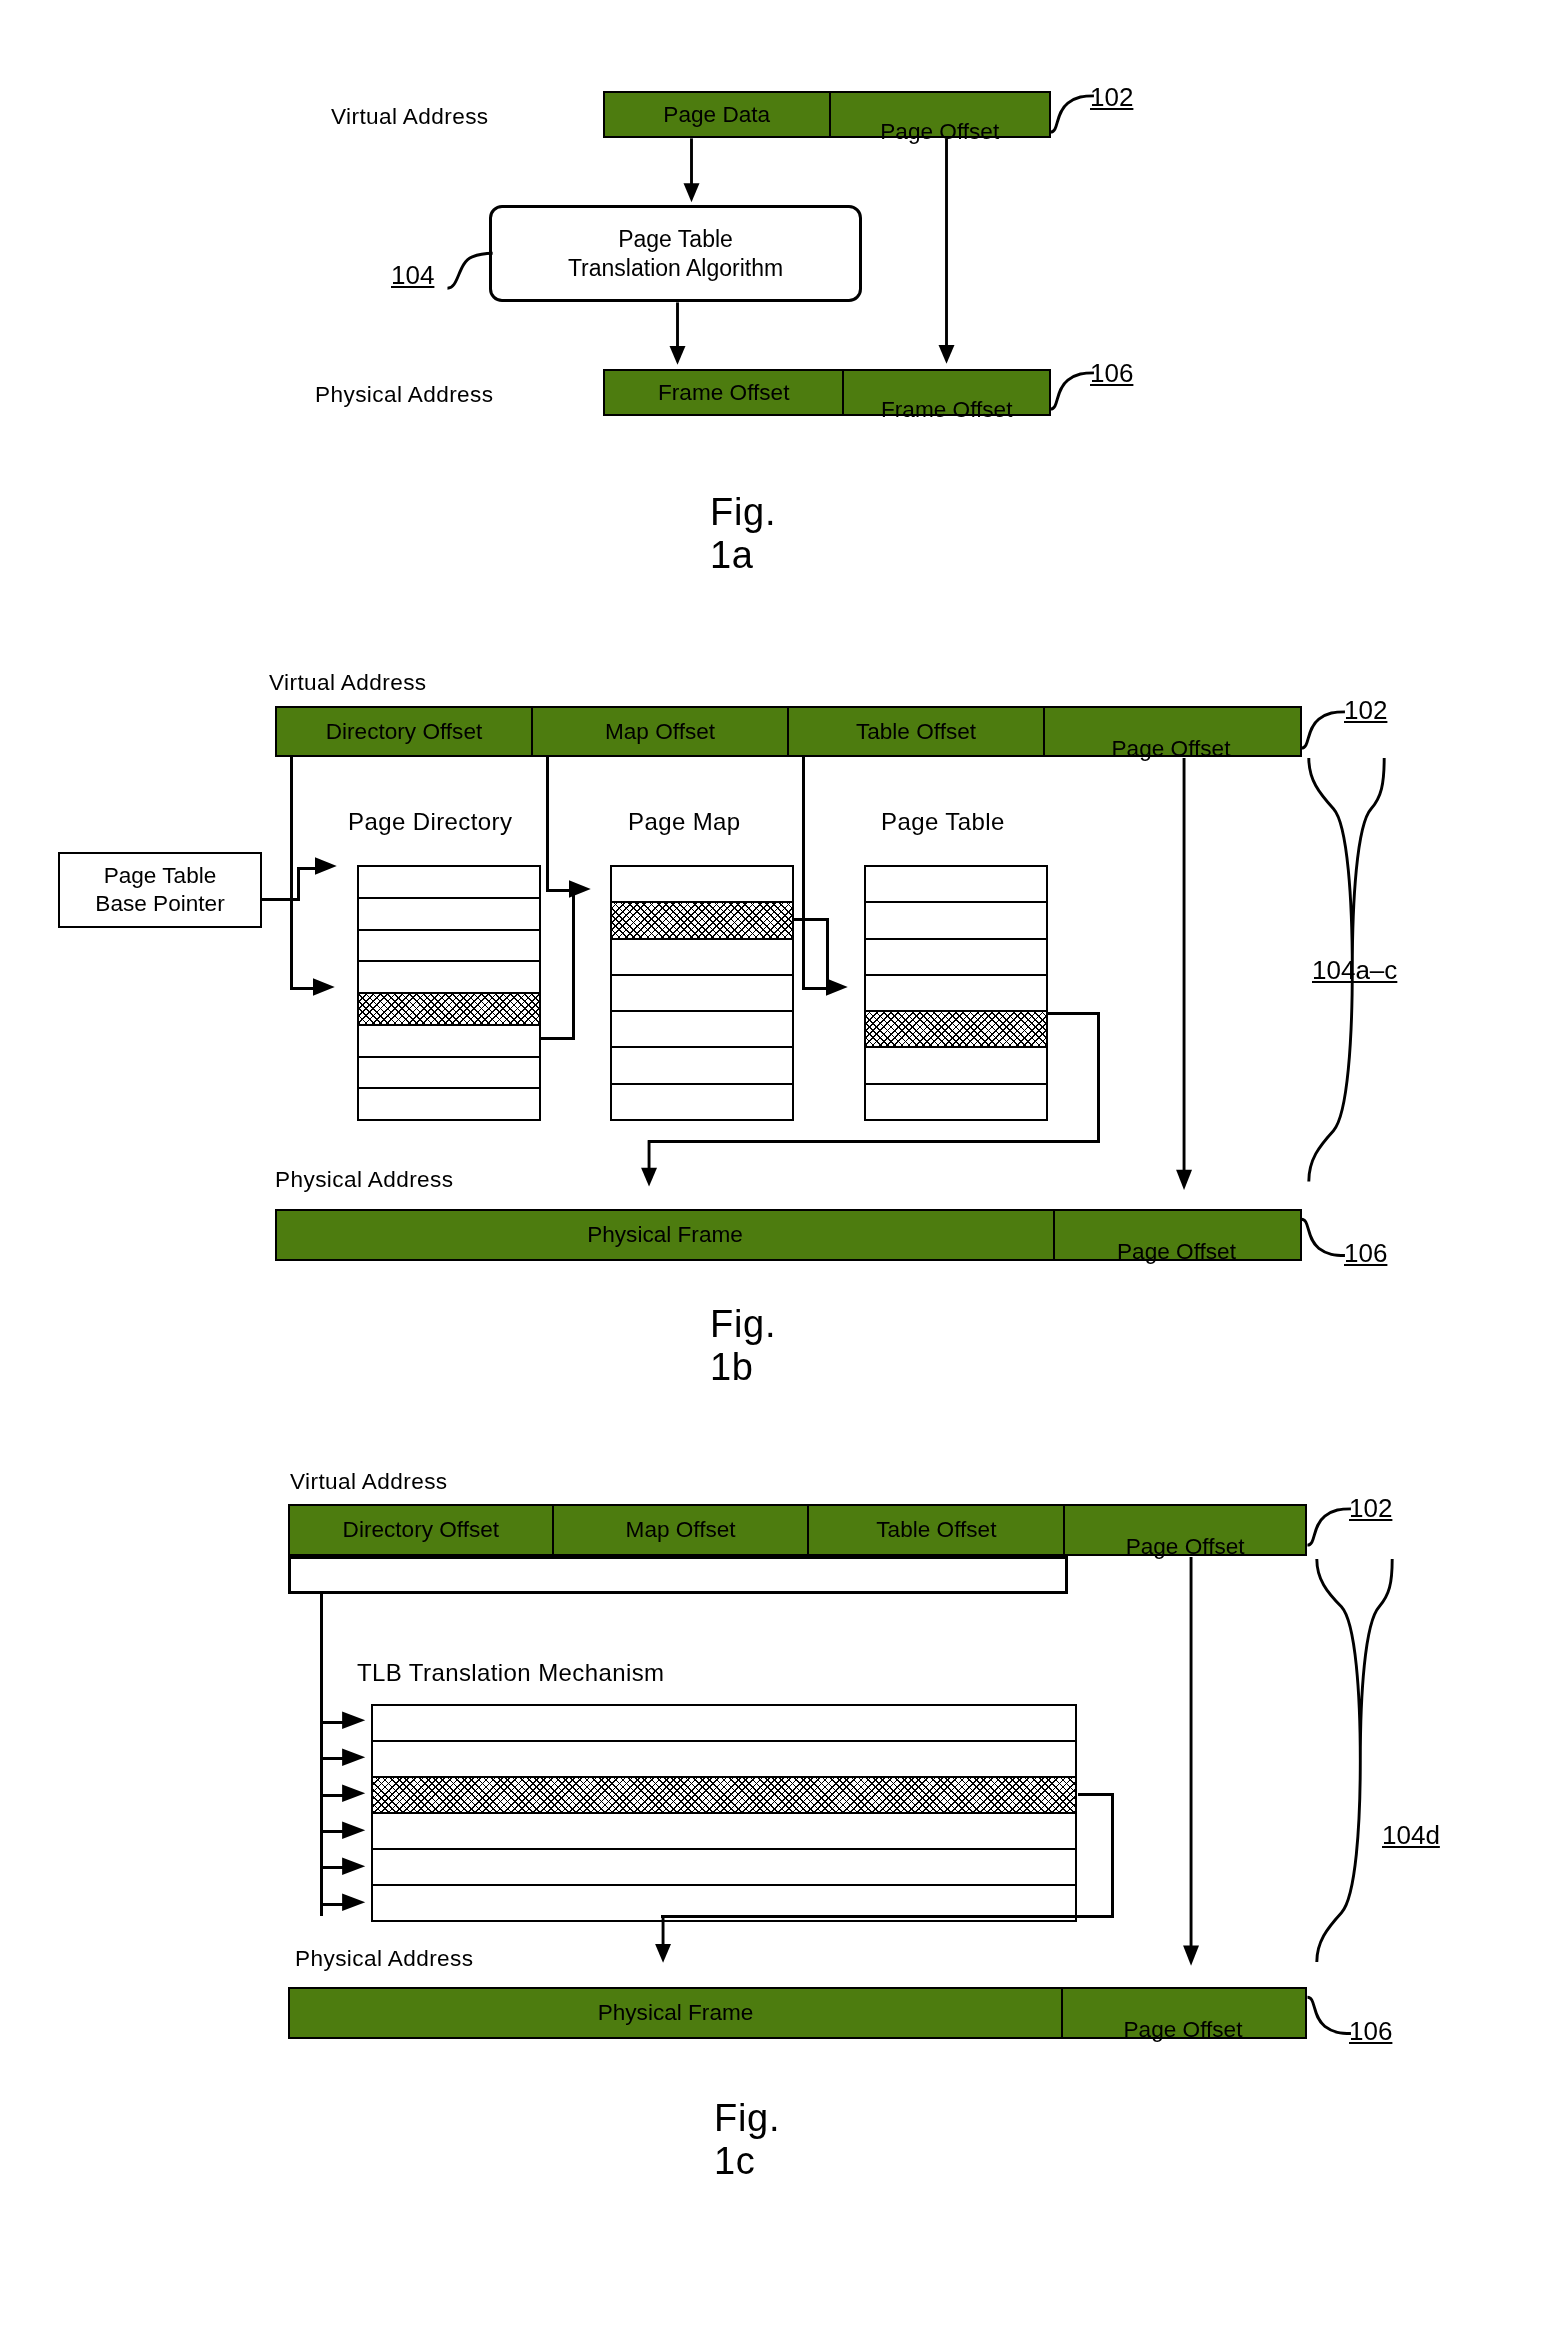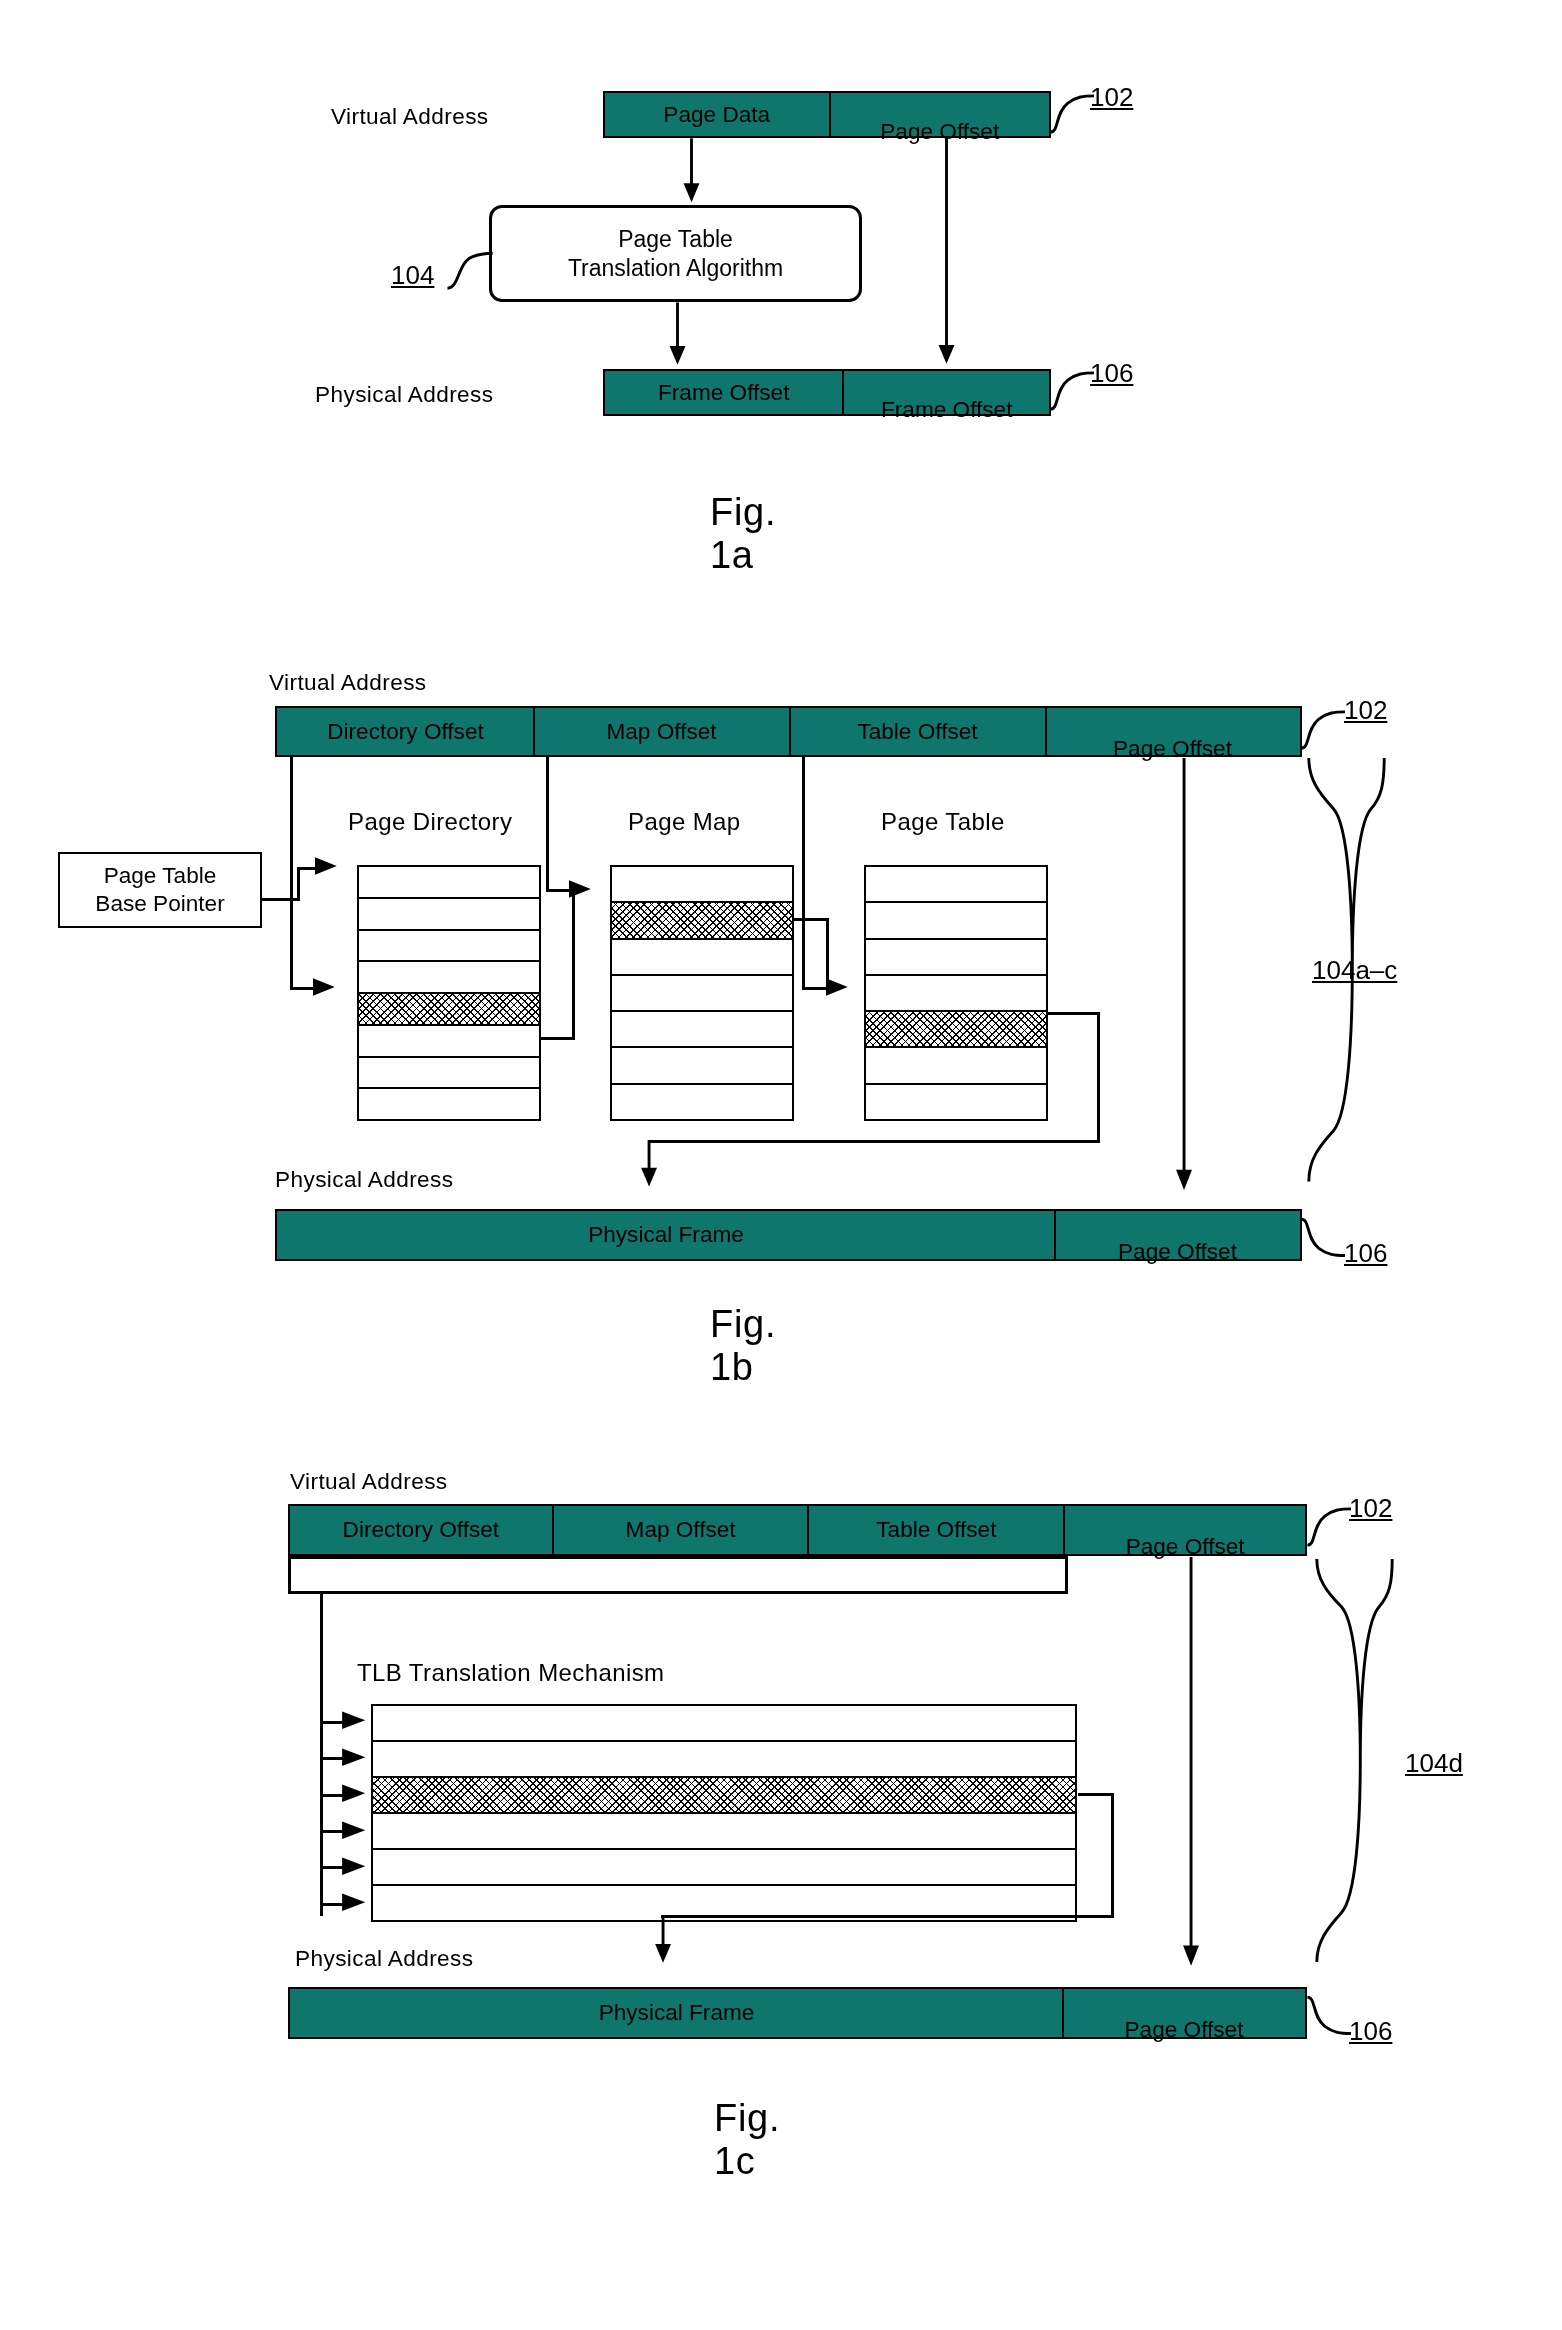--- a/index.html
+++ b/index.html
@@ -9,22 +9,22 @@
     color:#000;
     overflow:hidden;
   }
   .fig{position:absolute;}
   .lbl{position:absolute;white-space:nowrap;font-size:22.6px;letter-spacing:0.4px;}
   .lbl.big{font-size:24px;}
   .caption{position:absolute;font-size:38px;letter-spacing:0.7px;}
   .refnum{position:absolute;font-size:26px;white-space:nowrap;text-decoration:underline;}
 
   
-  .bar{position:absolute;box-sizing:border-box;border:2.9px solid #000;background:#0f766e;
-       display:flex;align-items:center;justify-content:center;}
+  .bar{position:absolute;box-sizing:border-box;border:2.9px solid #000;background:#4d7c0f;
+       display:flex;align-items:center;}
   .bar .seg{height:100%;box-sizing:border-box;display:flex;align-items:center;
             justify-content:center;font-size:22.6px;border-right:2.9px solid #000;}
   .bar .seg:last-child{border-right:none;margin-top:34px;}
 
   .rbox{position:absolute;box-sizing:border-box;border:3.6px solid #000;border-radius:13px;
         background:#fff;display:flex;flex-direction:column;align-items:center;
         justify-content:center;font-size:23px;line-height:1.22;text-align:center;}
 
   .sbox{position:absolute;box-sizing:border-box;border:2.9px solid #000;background:#fff;
         display:flex;flex-direction:column;align-items:center;justify-content:center;
@@ -299,21 +299,21 @@
   <svg style="left:1178px;top:1556px;width:29px;height:415px;" viewBox="0 0 40 570" width="29" height="415">
     <line class="stroke" x1="18" y1="0" x2="18" y2="540"></line>
     <polygon class="solidfill" points="7,536 29,536 18,564"></polygon>
   </svg>
 
   <svg style="left:1311px;top:1558px;width:87px;height:415px;" viewBox="0 0 120 570" width="87" height="415">
     <path class="stroke" d="M8,0 C8,28 22,46 42,66 C62,88 68,190 68,278
                             C68,190 74,88 94,66 C108,50 112,34 112,0
                             M68,278 C68,366 62,466 42,488 C22,510 8,528 8,556"></path>
   </svg>
-  <div class="refnum" style="left:1382px;top:1748px;margin-left:23px;">104d</div>
+  <div class="refnum" style="left:1382px;top:1820px;">104d</div>
 
   <div class="lbl" style="left:295px;top:1946px;">Physical Address</div>
 
   <div class="bar" style="left:288px;top:1987px;width:1019px;height:52px;">
     <div class="seg" style="width:773px;">Physical Frame</div>
     <div class="seg" style="width:240px;">Page Offset</div>
   </div>
 
   <svg style="left:1306px;top:1987px;width:87px;height:51px;" viewBox="0 0 120 70" width="87" height="51">
     <path class="stroke" d="M2,14 C14,14 8,40 26,54 C38,63 48,64 62,64"></path>

